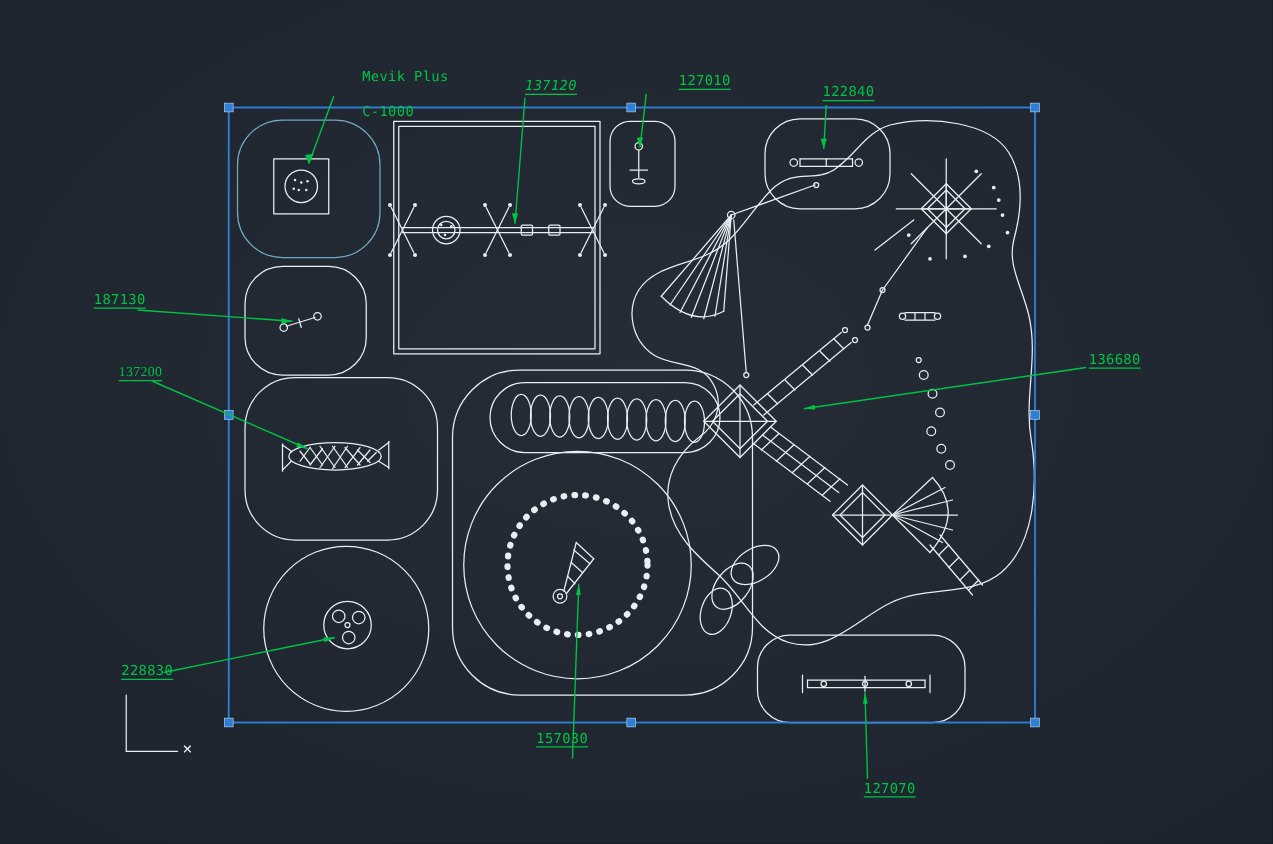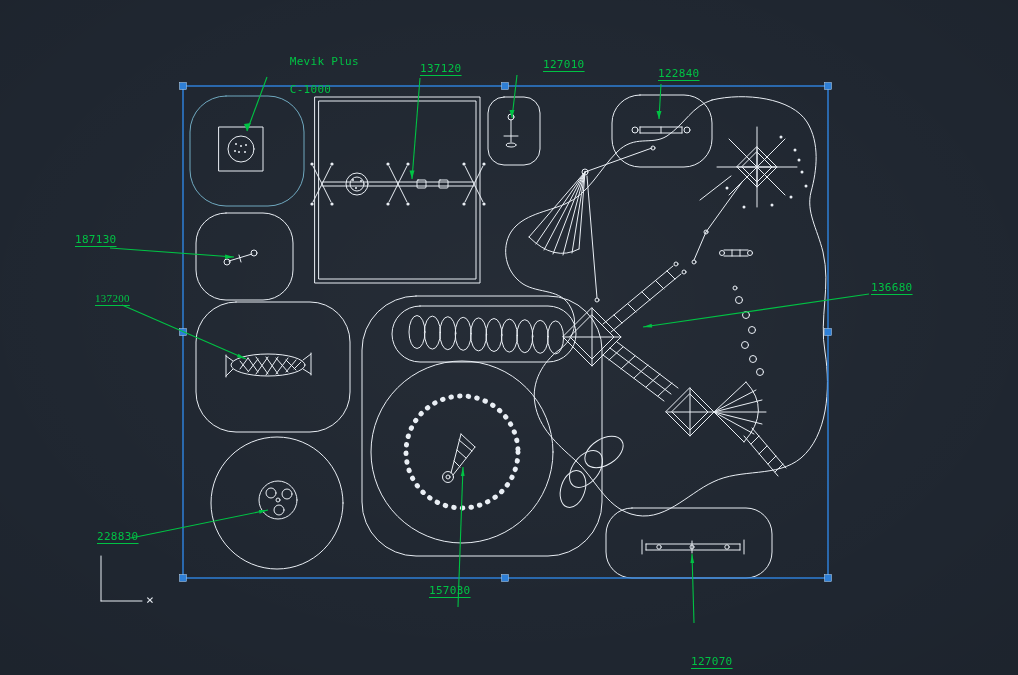--- a/index.html
+++ b/index.html
@@ -359,25 +359,25 @@
       <polygon points="268,510 259.6,513.7 258.8,509.9"></polygon>
       <polygon points="463,467 464.6,476 460.8,475.9"></polygon>
       <polygon points="692,554 694.2,563 690.4,562.9"></polygon>
     </g>
   </svg>
 
   <div class="cadlabel" style="left:262px;top:41px;">
     <span>Mevik Plus</span><br>
     <span>C-1000</span>
   </div>
-  <div class="cadlabel u" style="left:420px;top:62px;">137120</div>
+  <div class="cadlabel u" style="left:420px;top:62px;font-style:italic;">137120</div>
   <div class="cadlabel u" style="left:513px;top:58px;margin-left:30px;">127010</div>
   <div class="cadlabel u" style="left:658px;top:67px;">122840</div>
   <div class="cadlabel u" style="left:75px;top:233px;">187130</div>
   <div class="cadlabel u" style="left:95px;top:291px;font-family:Liberation Serif, serif;">137200</div>
   <div class="cadlabel u" style="left:871px;top:281px;">136680</div>
   <div class="cadlabel u" style="left:97px;top:530px;">228830</div>
   <div class="cadlabel u" style="left:429px;top:584px;text-decoration:underline;">157030</div>
-  <div class="cadlabel u" style="left:691px;top:655px;">127070</div>
+  <div class="cadlabel u" style="left:691px;top:624px;">127070</div>
 
   <span class="ucs-x" style="left:146px;top:593px;">×</span>
 
 </div>
 
 </body></html>

